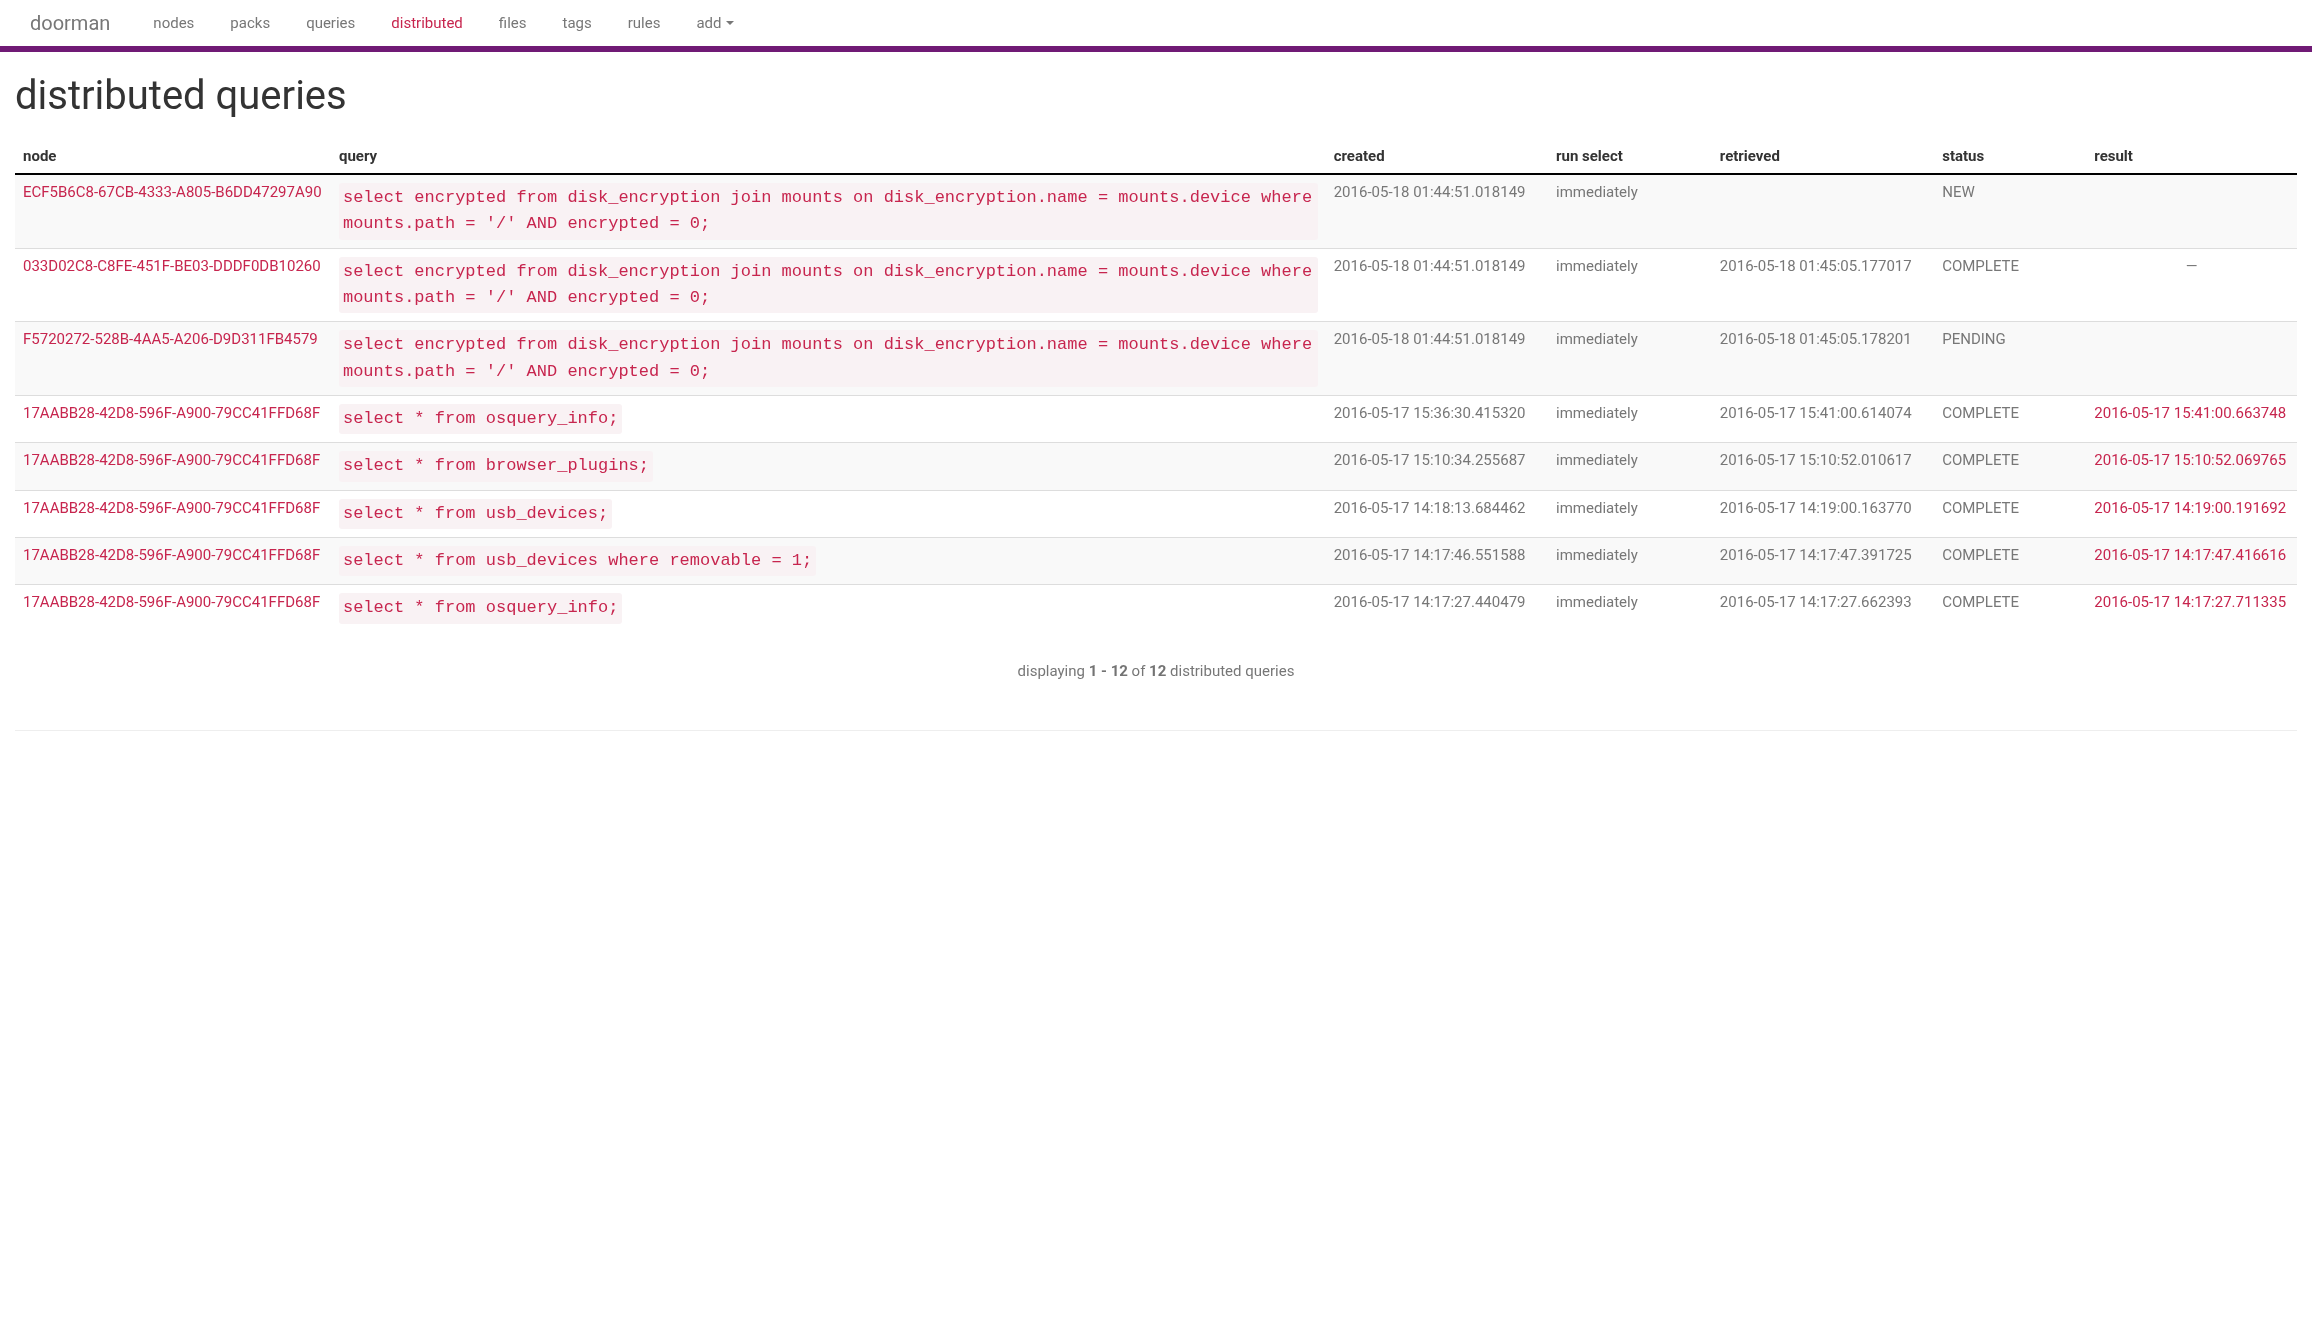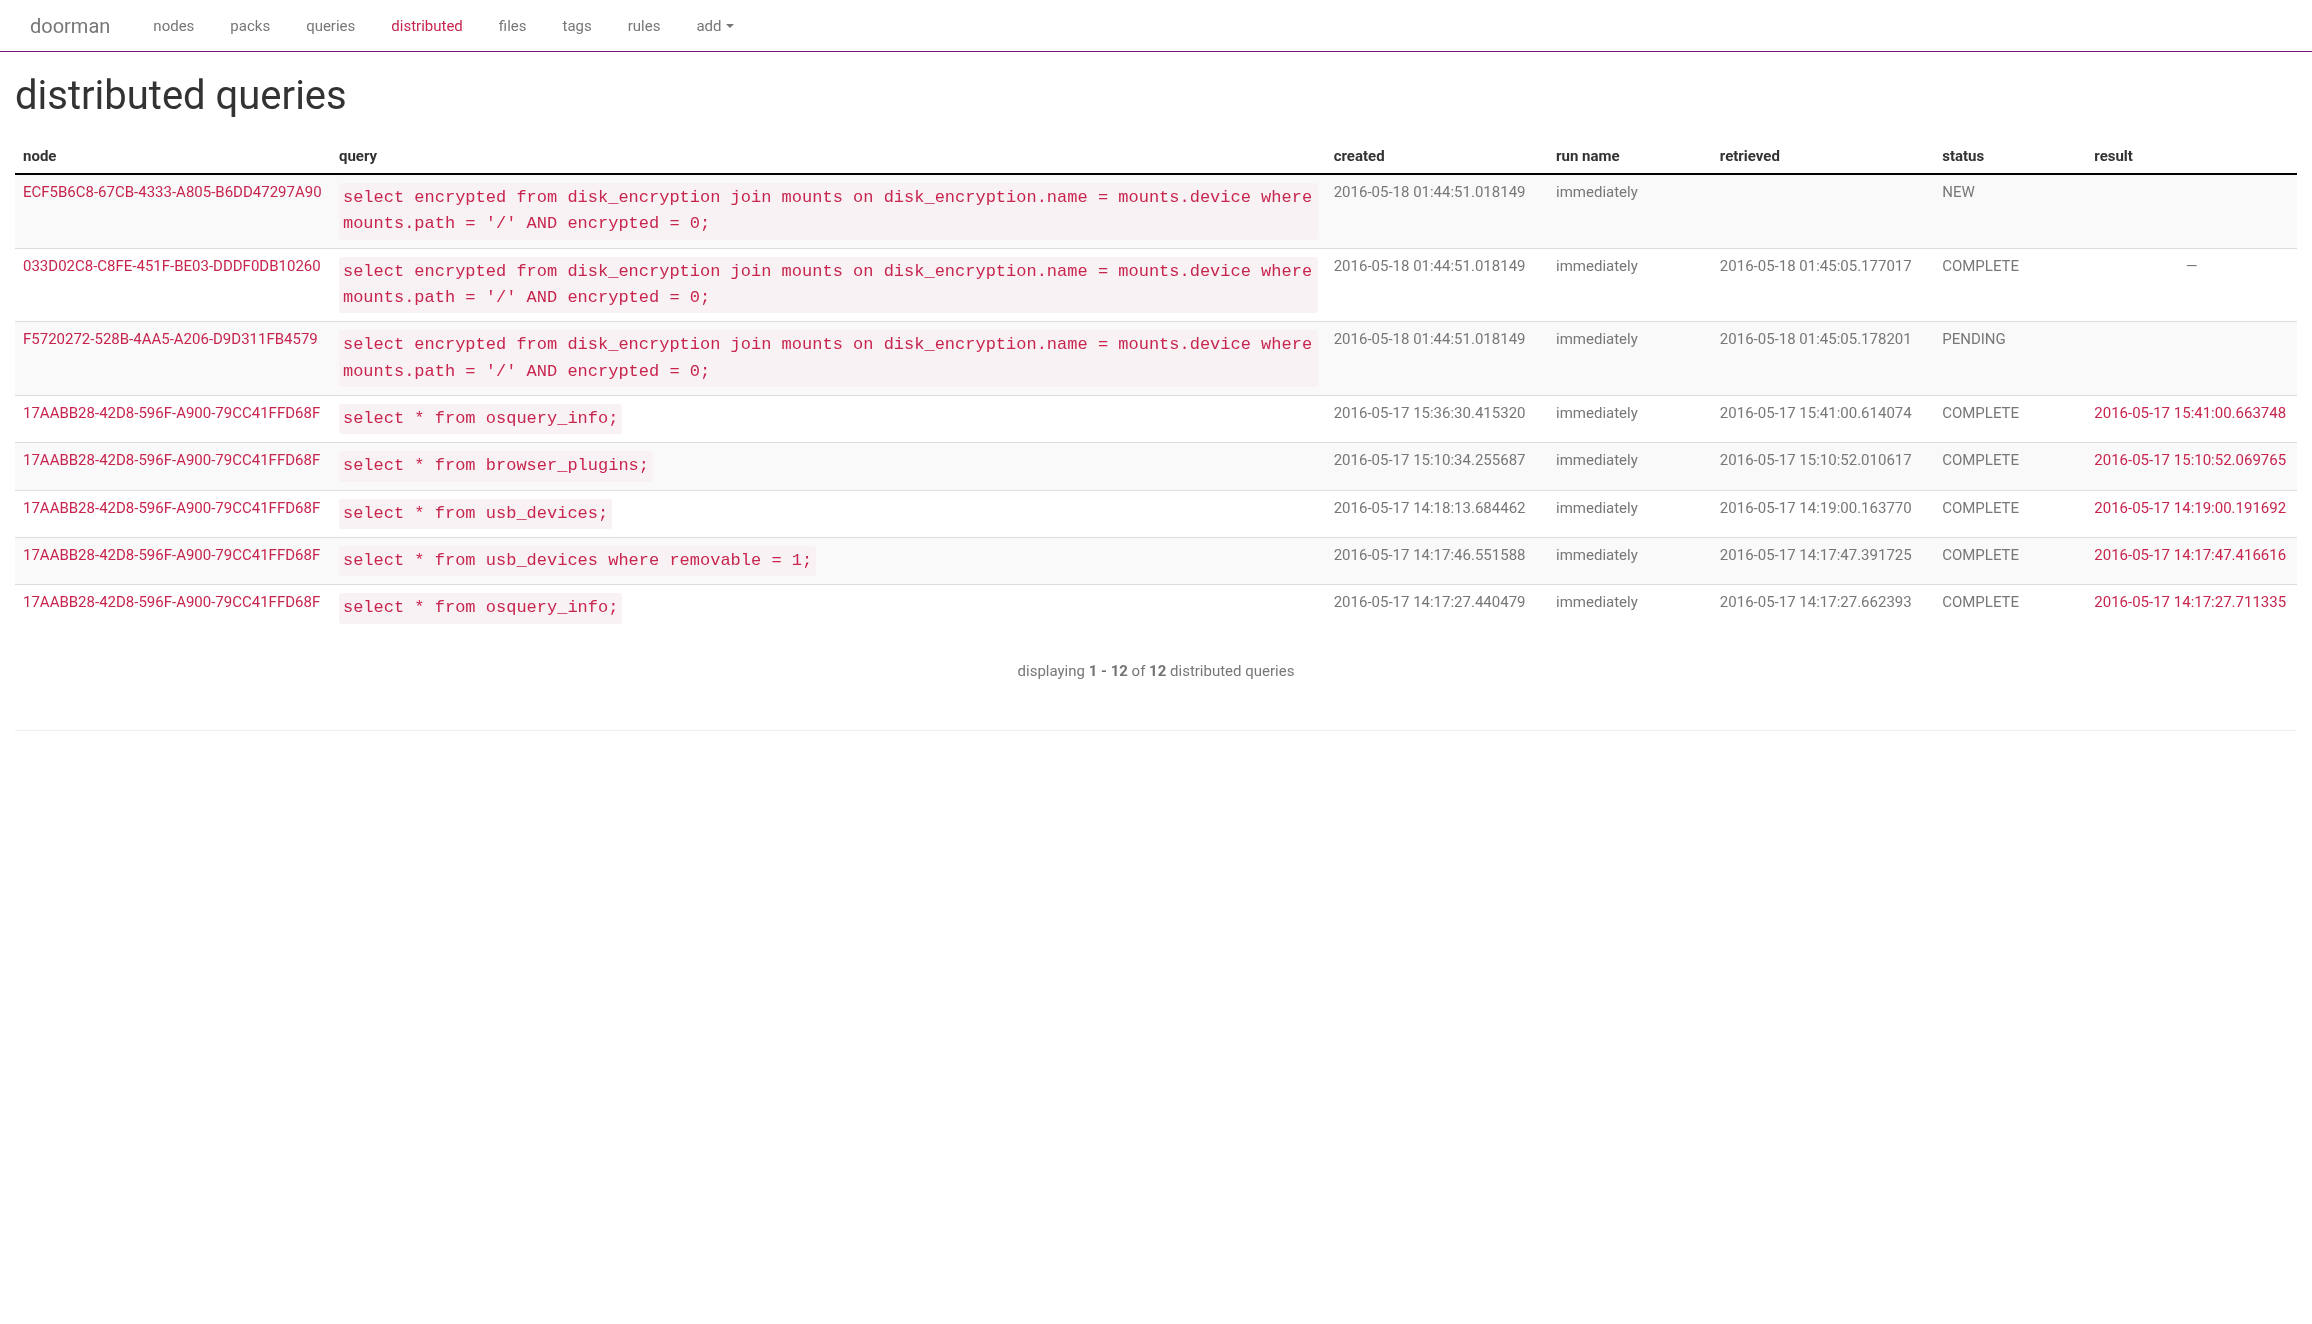--- a/index.html
+++ b/index.html
@@ -3,21 +3,21 @@
   <meta charset="utf-8">
   <style>
     * { box-sizing: border-box; margin: 0; padding: 0; }
     body {
       font-family: -apple-system, BlinkMacSystemFont, "Segoe UI", Roboto, "Helvetica Neue", Arial, sans-serif;
       color: #333;
       background: #fff;
       font-size: 15px;
     }
     .navbar {
-      border-bottom: 1px solid #701a75;
+      border-bottom: 6px solid #701a75;
       padding: 0 15px;
       display: flex;
       align-items: center;
       height: 52px;
     }
     .navbar-brand {
       font-size: 20px;
       color: #777;
       padding: 15px;
       text-decoration: none;
@@ -132,21 +132,21 @@
 
 <div class="container">
   <h1>distributed queries</h1>
 
   <table>
     <thead>
       <tr>
         <th class="col-node">node</th>
         <th class="col-query">query</th>
         <th class="col-created">created</th>
-        <th class="col-runafter">run name</th>
+        <th class="col-runafter">run select</th>
         <th class="col-retrieved">retrieved</th>
         <th class="col-status">status</th>
         <th class="col-result">result</th>
       </tr>
     </thead>
     <tbody id="table-body">
         <tr>
           <td class="col-node"><a class="node-link">ECF5B6C8-67CB-4333-A805-B6DD47297A90</a></td>
           <td class="col-query"><code>select encrypted from disk_encryption join mounts on disk_encryption.name = mounts.device where mounts.path = '/' AND encrypted = 0;</code></td>
           <td class="col-created">2016-05-18 01:44:51.018149</td>

